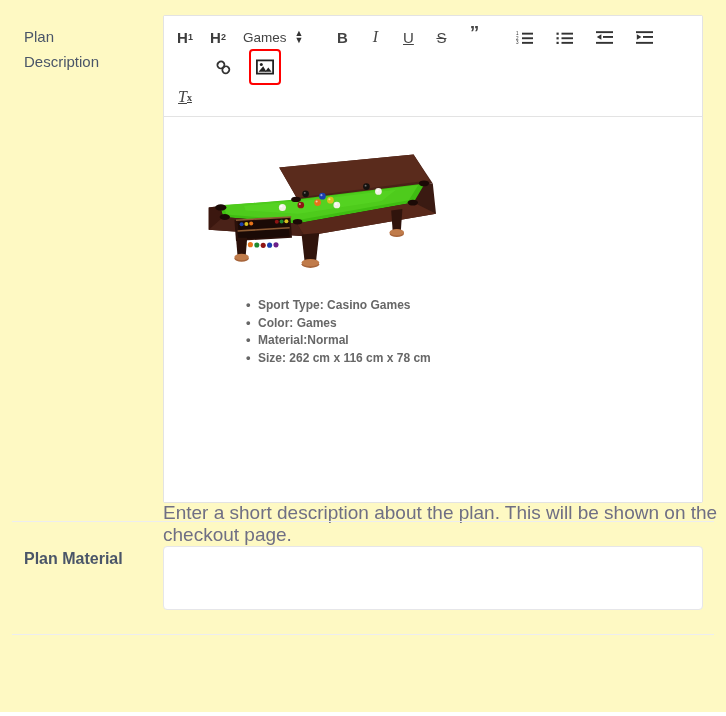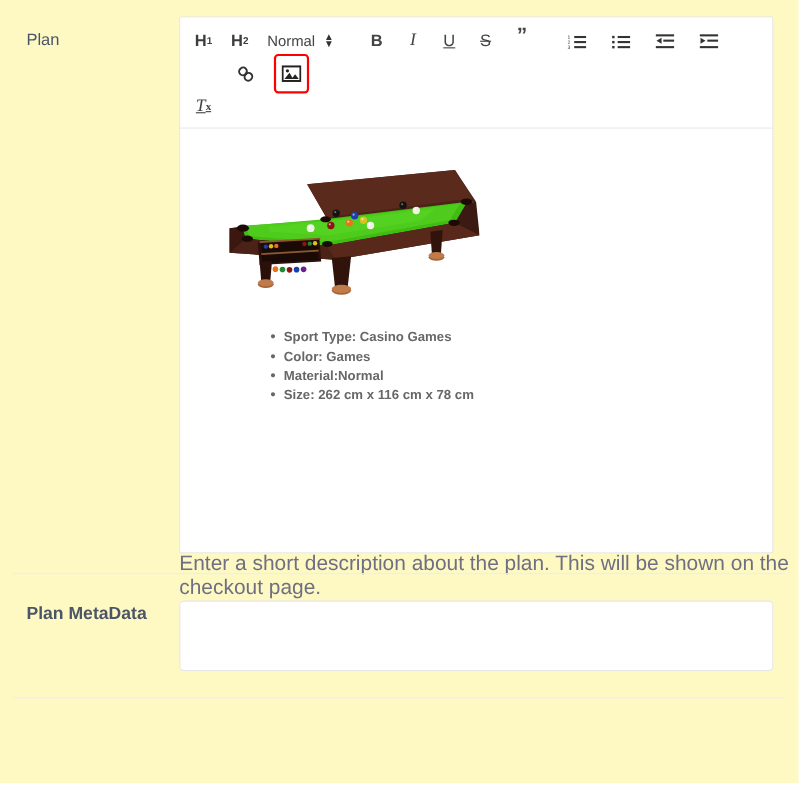--- a/index.html
+++ b/index.html
@@ -168,38 +168,39 @@
   
   .btn-zone { position: absolute; left: 0; top: 652px; width: 726px; height: 50px; }
 </style>
 </head>
 <body>
 
 <div class="page">
 
   <div class="label-desc">
     <div>Plan</div>
+    <div>Description</div>
   </div>
 
   <div class="editor">
 
     <div class="toolbar">
 
       <button class="tb-btn tb-h">
         <span>H</span>
           <sub>1</sub>
       </button>
       <span class="tb-gap-sm"></span>
       <button class="tb-btn tb-h">
         <span>H</span>
           <sub>2</sub>
       </button>
 
       <div class="picker">
-        <span class="picker-label">Normal</span>
+        <span class="picker-label">Games</span>
         <span class="picker-arrows">
           <span>▲</span>
             <span>▼</span>
         </span>
       </div>
 
       <span class="tb-gap-lg"></span>
 
       <button class="tb-btn" style="font-weight:bold;font-size:15px;">
         <span>B</span>
@@ -377,21 +378,21 @@
         <li>Material:Normal</li>
         <li>Size: 262 cm x 116 cm x 78 cm</li>
       </ul>
     </div>
   </div>
 
   <div class="helper">Enter a short description about the plan. This will be shown on the checkout page.</div>
 
   <div class="divider d1"></div>
 
-  <div class="label-meta">Plan MetaData</div>
+  <div class="label-meta">Plan Material</div>
   <textarea class="meta-box" placeholder="" style=""></textarea>
 
   <div class="divider d2"></div>
 
   <div class="btn-zone">
     
     
     
   </div>
 

